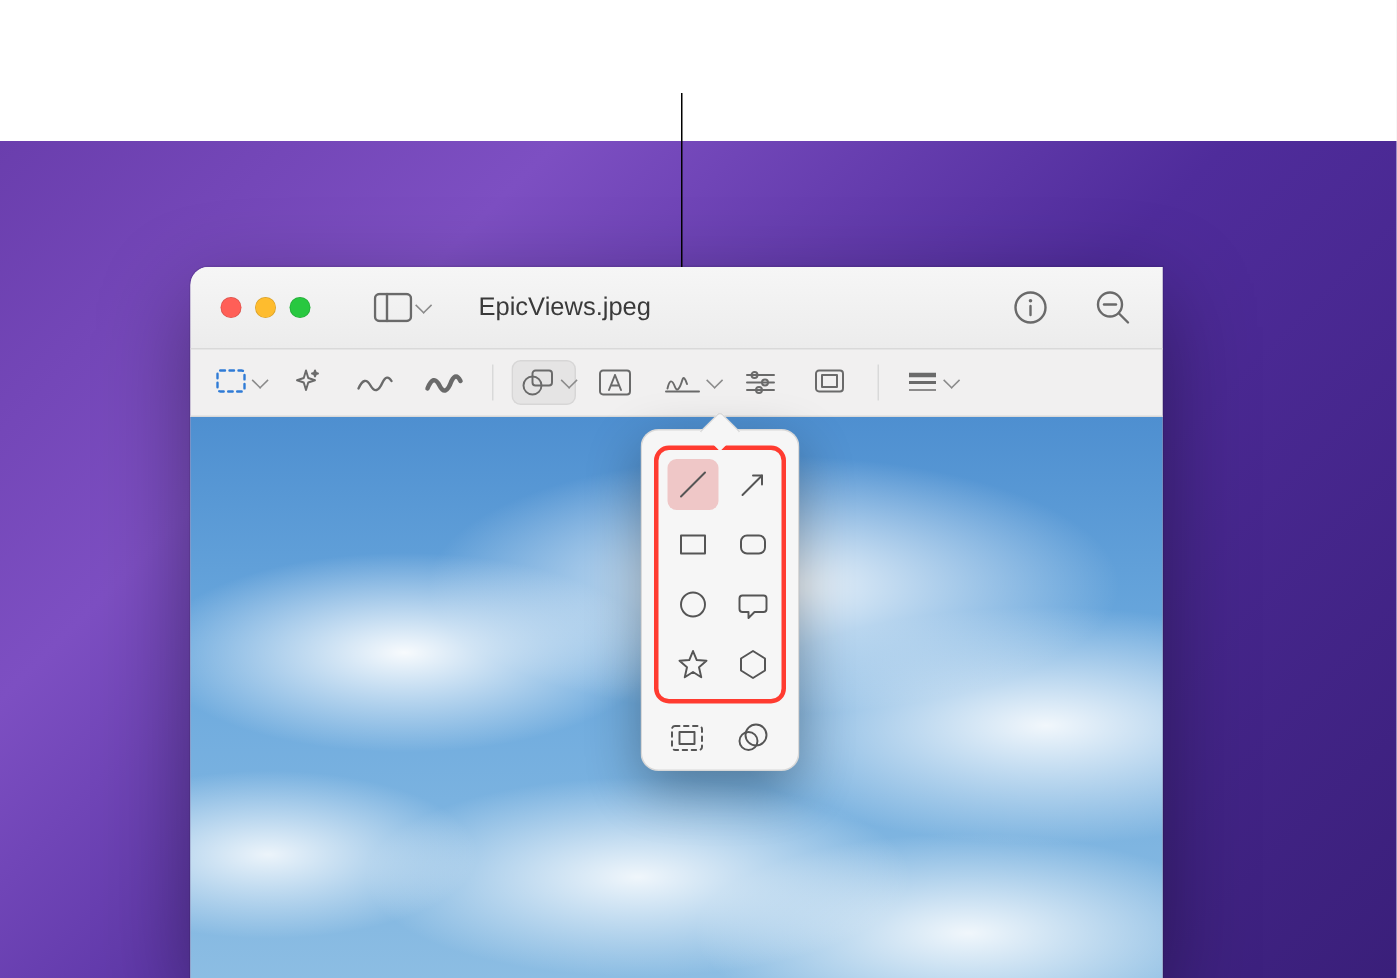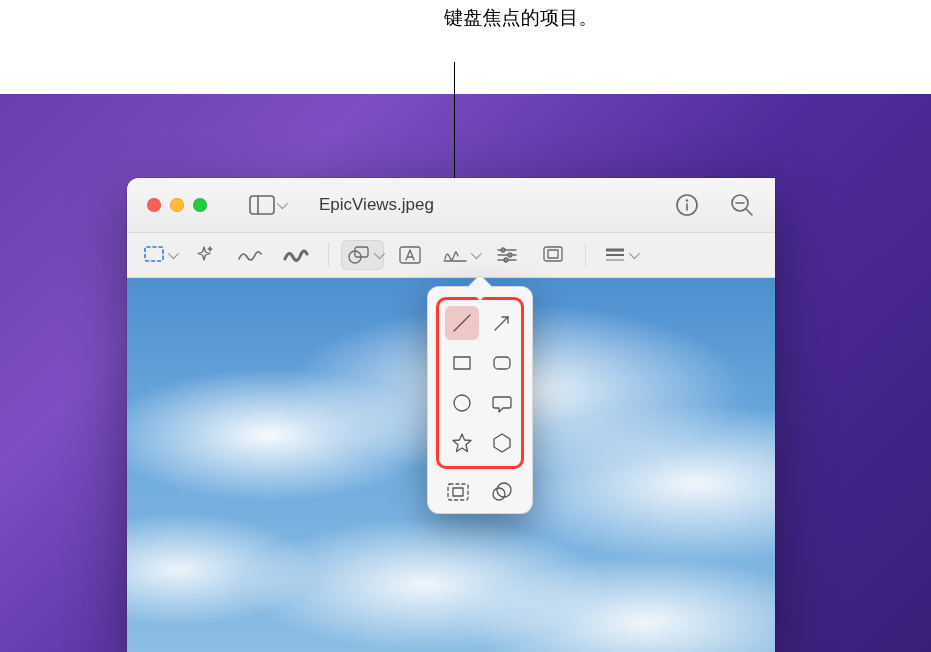--- a/index.html
+++ b/index.html
@@ -197,21 +197,20 @@
   .thin   { stroke: currentColor; fill: none; stroke-width: 1.3; stroke-linecap: round; stroke-linejoin: round; }
   .dashed { stroke-dasharray: 3 3; }
 
 </style>
 </head>
 <body>
 
 <div class="desktop"></div>
 
 <div class="callout">
-  <div>键盘焦点的项目。</div>
 </div>
 <div class="leader"></div>
 
 <div class="window">
 
   <div class="titlebar">
     <div class="traffic-lights">
       <div class="tl-dot tl-close"></div>
       <div class="tl-dot tl-min"></div>
       <div class="tl-dot tl-max"></div>

